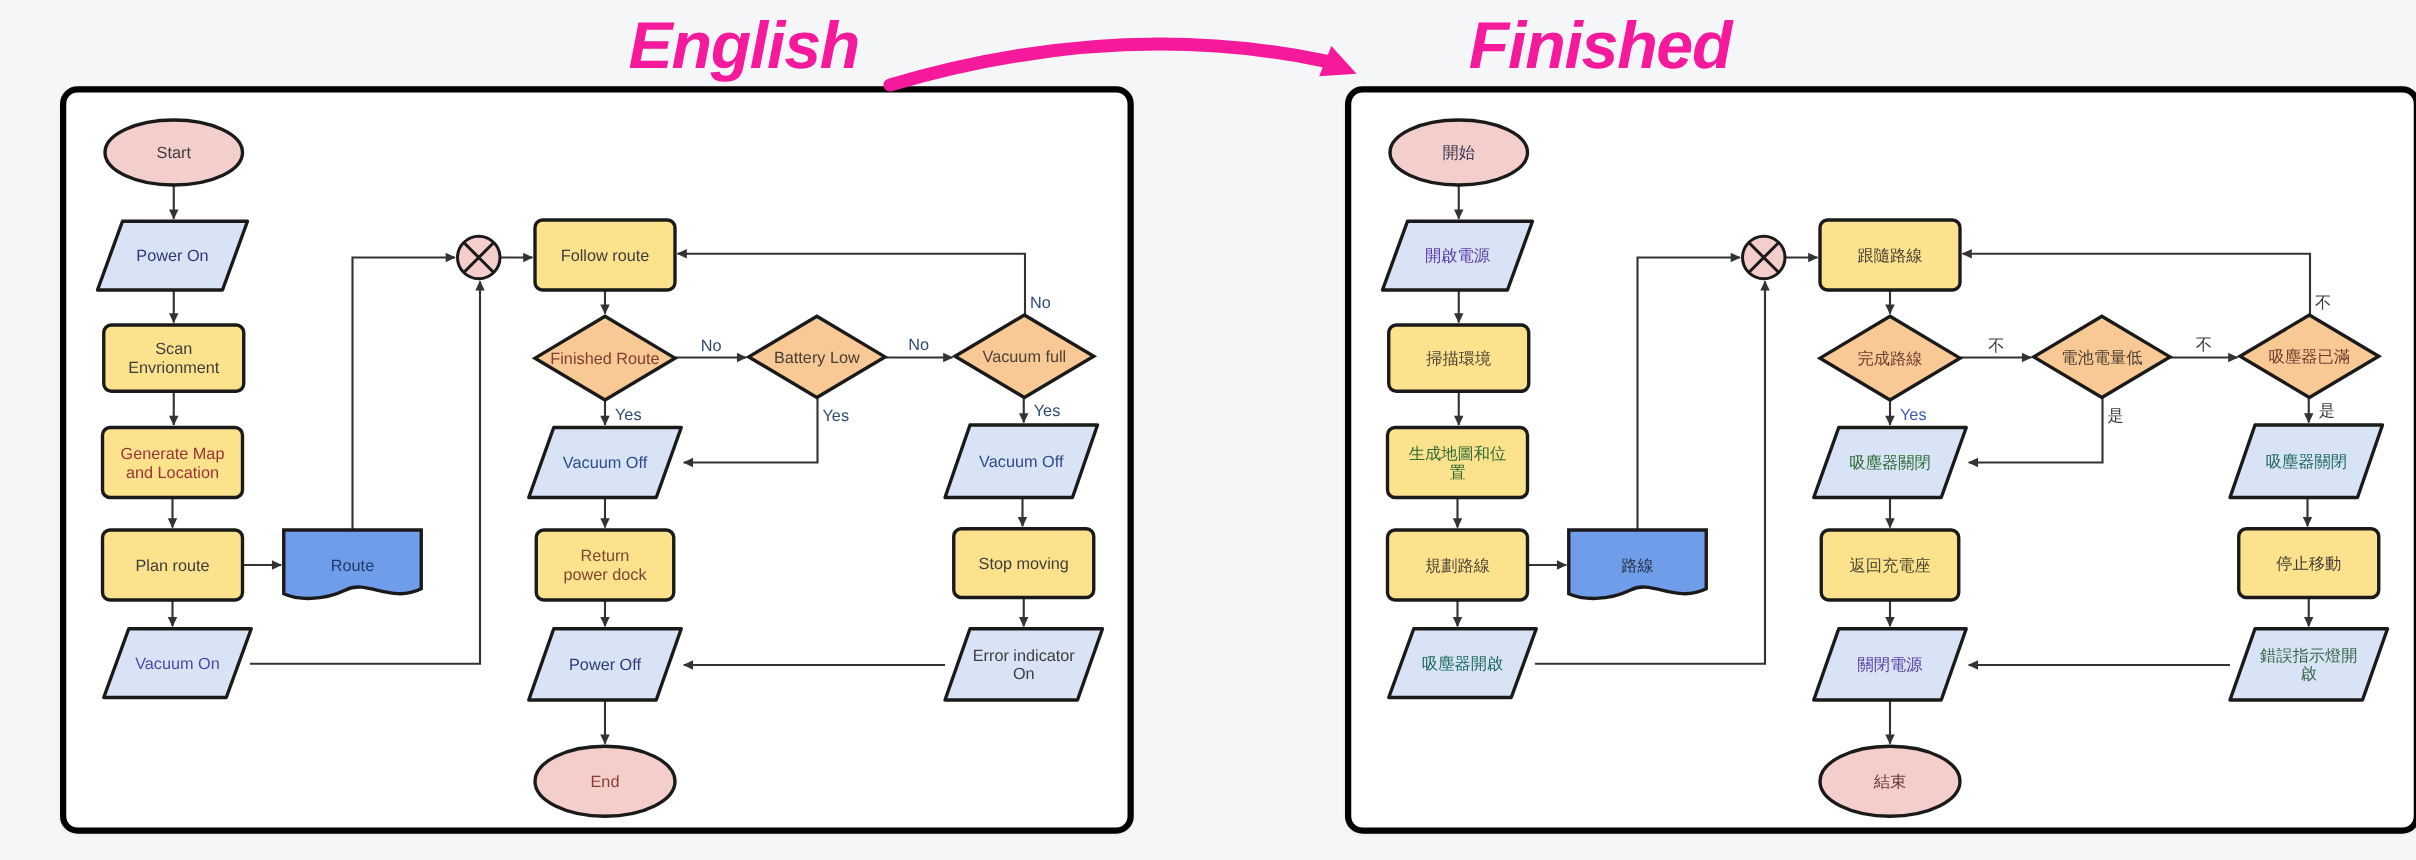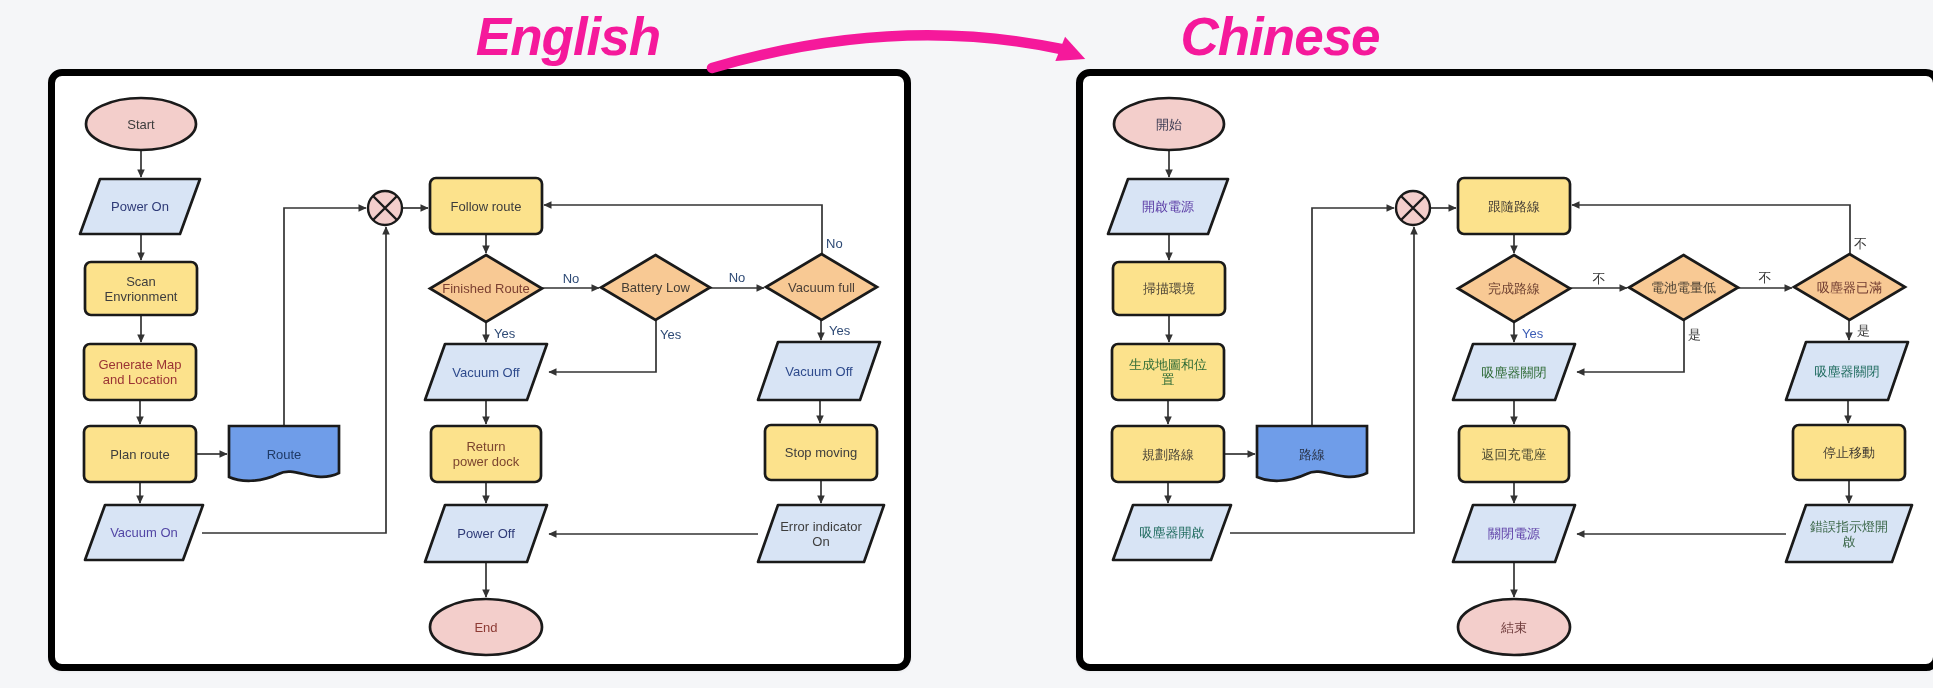--- a/index.html
+++ b/index.html
@@ -4,49 +4,49 @@
 <style>
   html,body{margin:0;padding:0;}
   body{
     width:1933px;height:688px;overflow:hidden;
     background:var(--bg,#f5f6f8);
     font-family:"Liberation Sans","DejaVu Sans",sans-serif;
     position:relative;
   }
   .card{
     position:absolute;top:69px;height:588px;background:#ffffff;
-    border-radius:14px;border:7px solid #000000;
+    border-radius:14px;border:5px solid #000000;
     box-shadow:0 1px 3px rgba(30,35,60,.05);
   }
   .card-left{left:48px;width:849px;}
   .card-right{left:1076px;width:850px;}
   .card svg{display:block;width:100%;height:100%;}
   .title{
     position:absolute;top:6px;width:280px;text-align:center;
     font-style:italic;font-weight:700;font-size:53px;letter-spacing:-1px;
     color:var(--accent,#f5199b);z-index:3;
   }
-  .title-left{left:428px;font-style:italic;}
+  .title-left{left:455px;font-style:italic;}
   .title-right{left:1140px;}
   .arrow-svg{position:absolute;left:700px;top:16px;width:395px;height:64px;z-index:2;}
   .arrow-stroke{fill:none;stroke:var(--accent,#f5199b);stroke-width:10.5;stroke-linecap:round;}
   .arrow-head{fill:var(--accent,#f5199b);}
   svg text{font-family:"Liberation Sans","DejaVu Sans",sans-serif;}
 </style>
 </head>
 <body>
 
 <div class="title title-left">English</div>
 
 <svg class="arrow-svg" viewBox="0 0 395 64">
   <path class="arrow-stroke" d="M 12,52 Q 195,-2 361,33"></path>
   <polygon class="arrow-head" points="-3,-13 24,0 -3,13" transform="translate(363,34) rotate(22)"></polygon>
 </svg>
 
-<div class="title title-right">Chinese</div>
+<div class="title title-right">Finished</div>
 
 <div class="card card-left">
   <svg viewBox="0 0 849 588">
       <defs>
         <marker id="arr0" viewBox="0 0 10 10" refX="8.8" refY="5" markerWidth="9" markerHeight="9" orient="auto" markerUnits="userSpaceOnUse">
           <path d="M0.5,0.8 L9.5,5 L0.5,9.2 Z" fill="#333333"></path>
         </marker>
       </defs>
       <polyline points="86,74 86,101" fill="none" stroke="#333333" stroke-width="1.7" marker-end="url(#arr0)"></polyline>
       <polyline points="86,158 86,184" fill="none" stroke="#333333" stroke-width="1.7" marker-end="url(#arr0)"></polyline>

